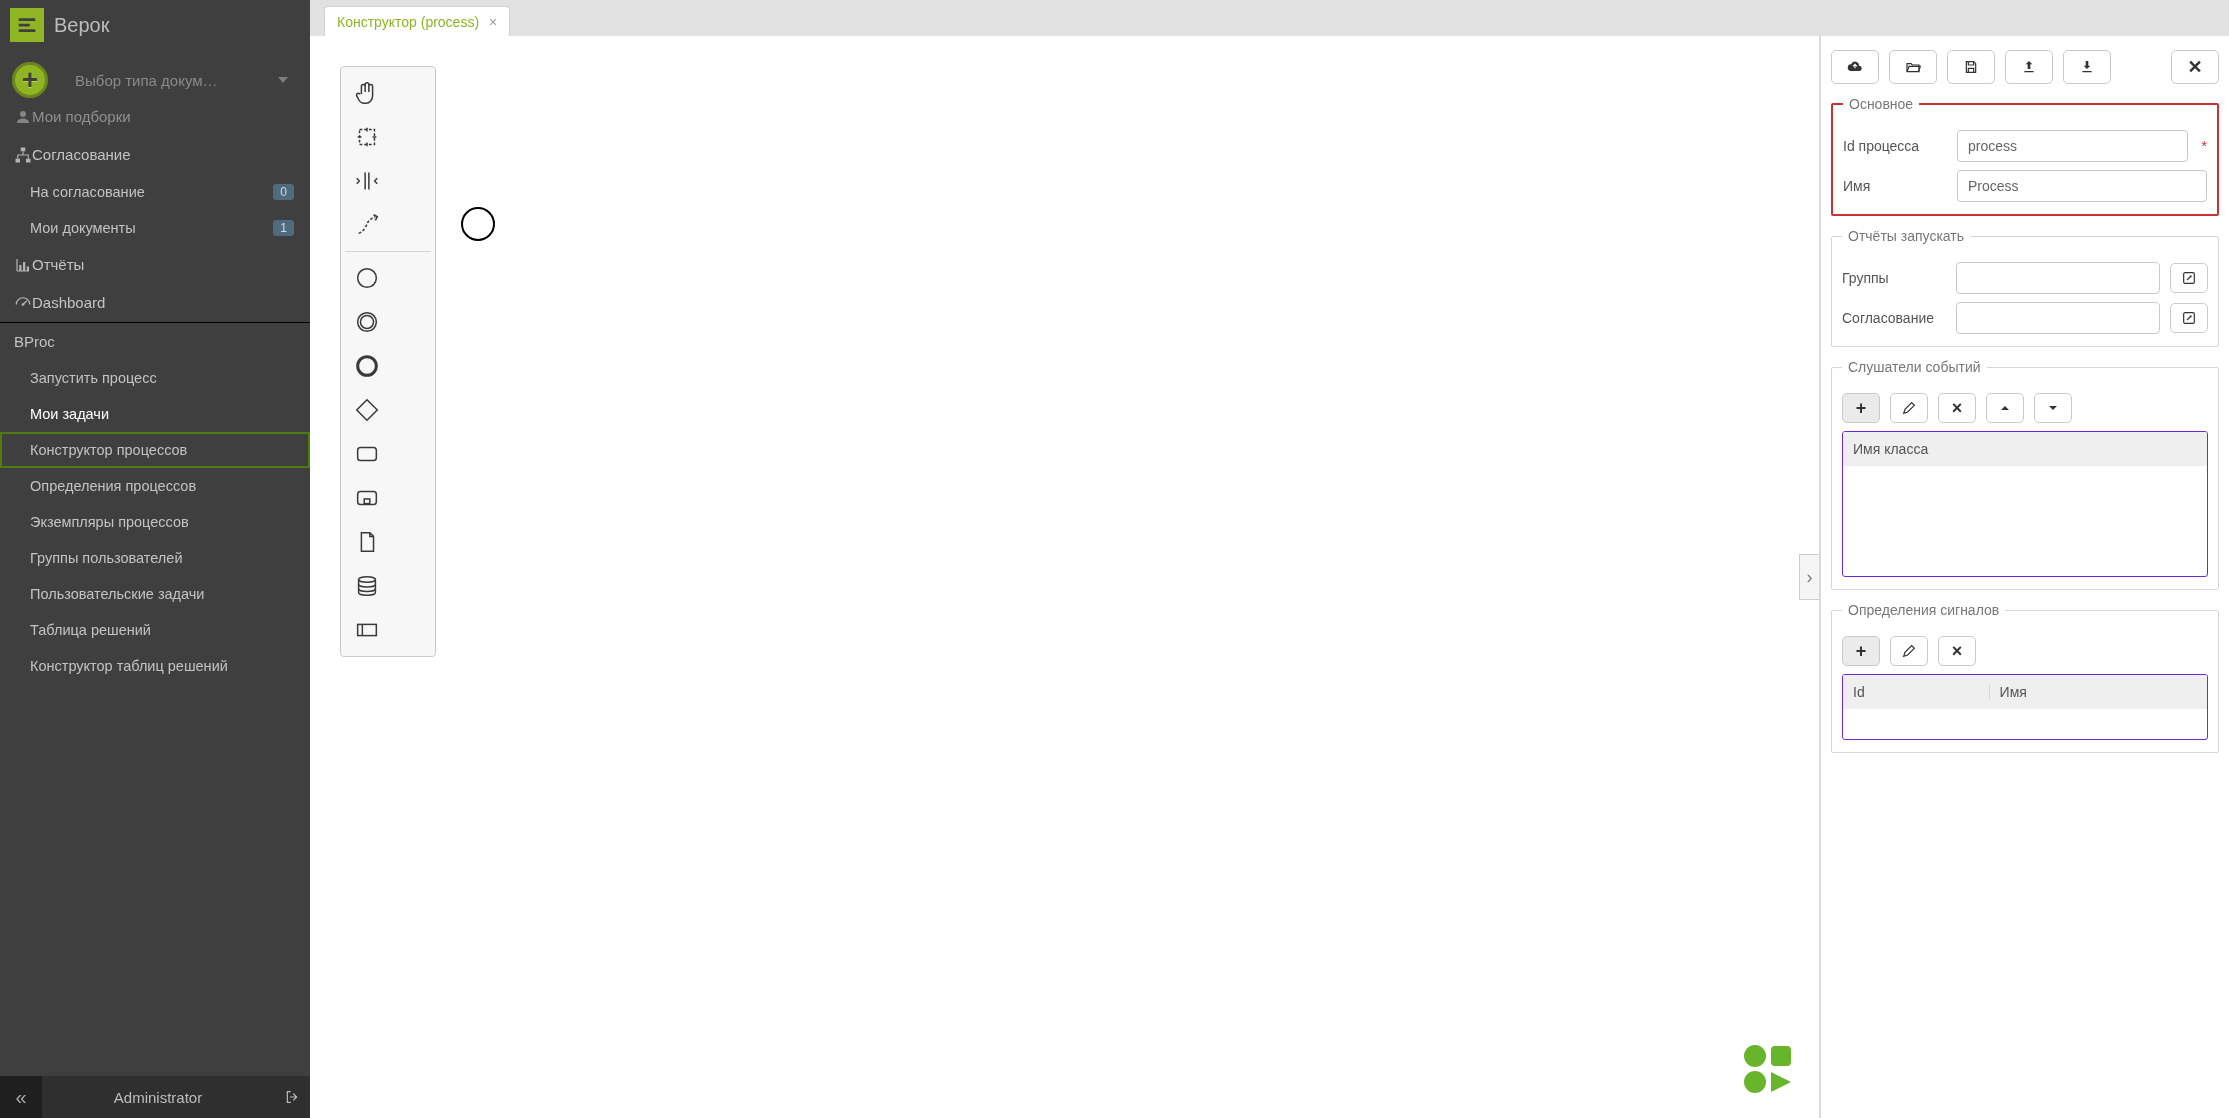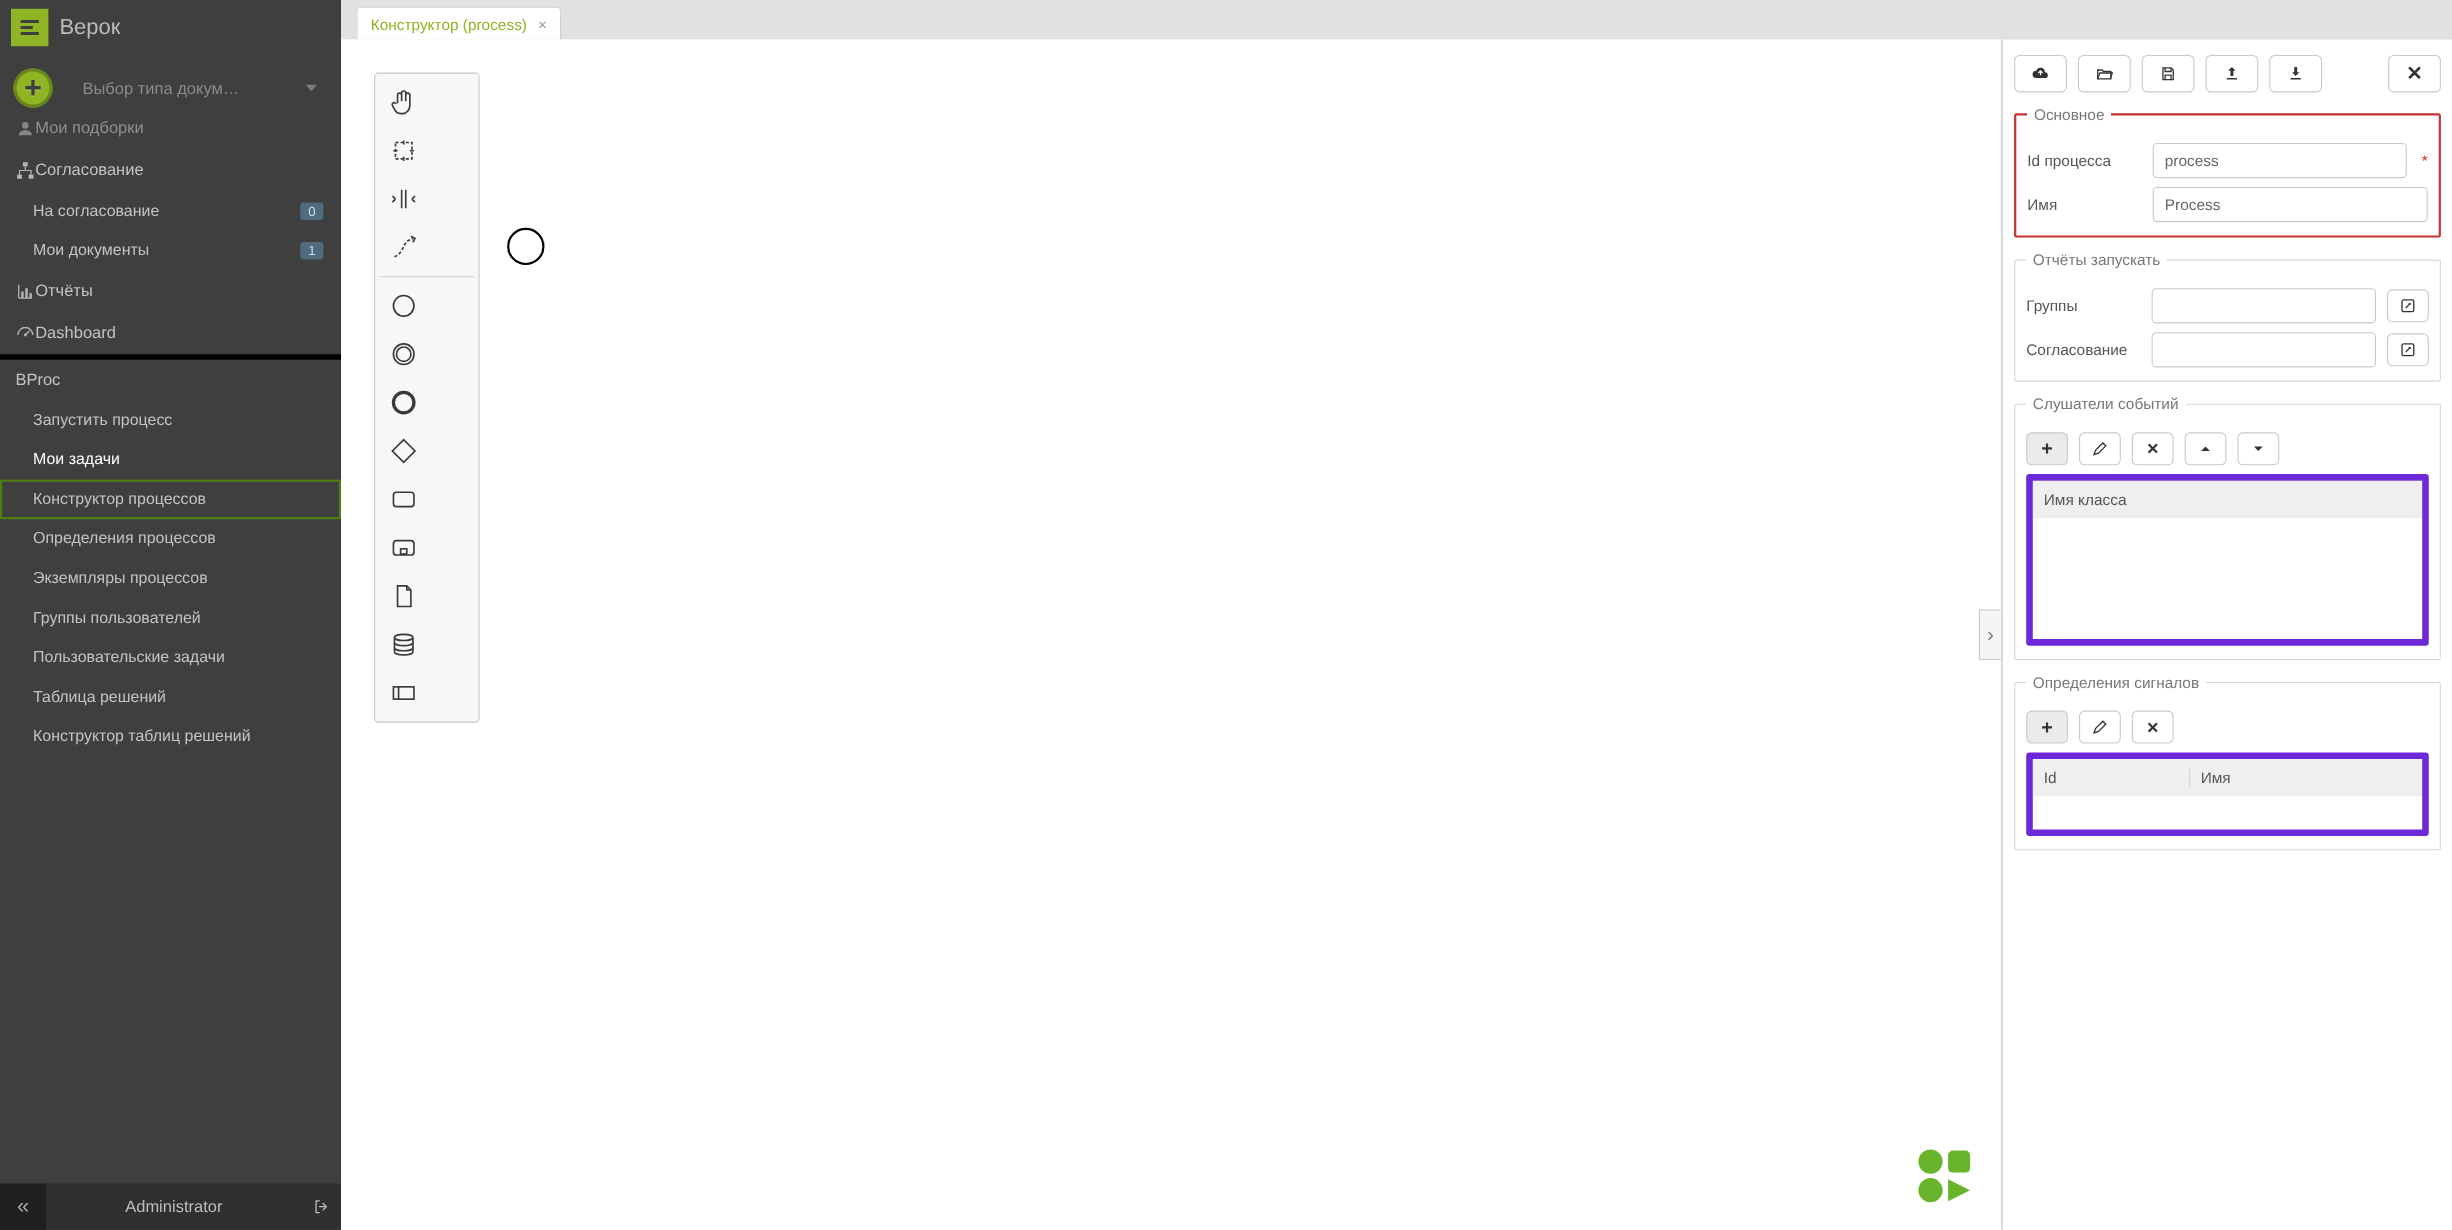--- a/index.html
+++ b/index.html
@@ -31,21 +31,21 @@
   .nav-inner { position: absolute; inset: 0; overflow-y: auto; }
   .nav-inner::-webkit-scrollbar { width: 14px; }
   .nav-inner::-webkit-scrollbar-track { background: #d9d9d9; }
   .nav-inner::-webkit-scrollbar-thumb { background: #9a9a9a; border: 2px solid #d9d9d9; border-radius: 2px; }
 
   .nav-item { display: flex; gap: 0; padding: 10px 16px 10px 14px; cursor: pointer; color: #c3c3c3; font-size: 15px; }
   .nav-item.sub { padding-left: 30px; font-size: 14.5px; }
   .nav-item.active { color: #fff; }
   .nav-item.highlighted { border: 2px solid #4d7c0f; padding: 8px 14px 8px 28px; }
 
-  .nav-section-header { display: flex; align-items: center; padding: 10px 14px; color: #c3c3c3; font-size: 15px; border-top: 5px solid #000000; }
+  .nav-section-header { display: flex; align-items: center; padding: 10px 14px; color: #c3c3c3; font-size: 15px; border-top: 1px solid #000000; }
 
   .nav-icon { width: 18px; display: inline-flex; align-items: center; justify-content: center; color: #b4b4b4; }
   .nav-icon svg { width: 18px; height: 18px; fill: currentColor; }
 
   .badge { margin-left: auto; background: #506a7e; color: #cde; border-radius: 3px; padding: 1px 7px; font-size: 12px; }
 
   .sidebar-footer {
     height: 42px; background: #2f2f2f; display: flex; align-items: center; color: #bdbdbd;
   }
   .collapse-btn { width: 42px; height: 42px; background: #1f1f1f; display: flex; align-items: center; justify-content: center; cursor: pointer; }
@@ -122,21 +122,21 @@
   .form-row label { width: 104px; color: #555; font-size: 14px; }
   .form-row input[type=text] {
     flex: 1; height: 32px; border: 1px solid #c9c9c9; border-radius: 4px; padding: 0 10px;
     font-size: 14px; color: #666;
   }
   .req { color: #d23; margin-left: 4px; }
 
   .btn-row { display: flex; gap: 10px; margin-top: 8px; }
 
   .grid {
-    border: 6px solid #6d28d9; border-radius: 3px; margin-top: 8px; min-height: 140px;
+    border: 1px solid #6d28d9; border-radius: 3px; margin-top: 8px; min-height: 140px;
     background: #fff; overflow: hidden;
   }
   .grid-head { background: #efefef; display: flex; height: 34px; align-items: center; font-size: 14px; color: #555; }
   .grid-head .col { padding: 0 10px; }
   .grid-head .col + .col { border-left: 1px solid #d6d6d6; }
   .grid-body { min-height: 110px; }
 
   
 </style>
 </head>

